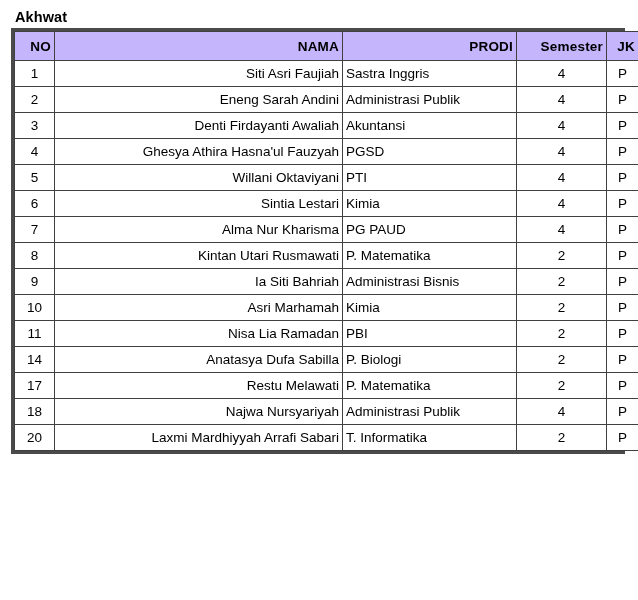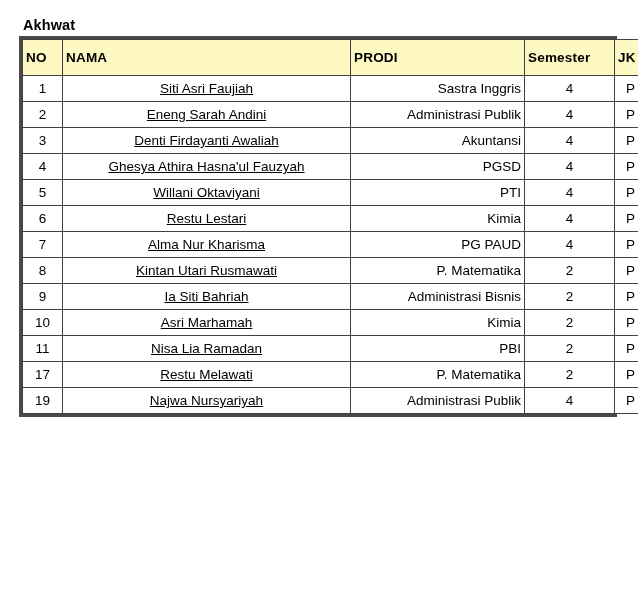--- a/index.html
+++ b/index.html
@@ -12,21 +12,21 @@
     width: 638px;
     height: 600px;
     font-family: "Liberation Sans", "DejaVu Sans", sans-serif;
     overflow: hidden;
   }
   .sheet {
     position: relative;
     width: 638px;
     height: 600px;
     box-sizing: border-box;
-    padding: 16px;
+    padding: 8px;
     background: #ffffff;
   }
   .title {
     font-size: 14.5px;
     font-weight: bold;
     color: #000000;
     padding: 1px 0 3px 7px;
     line-height: 16px;
     letter-spacing: 0.1px;
     white-space: nowrap;
@@ -57,37 +57,36 @@
     font-size: 13.5px;
     color: #000000;
     height: 26px;
     line-height: 15px;
     padding: 0 3px;
     box-sizing: border-box;
     overflow: hidden;
     white-space: nowrap;
   }
   table.roster thead th {
-    background: #fef9c3;
+    background: #c4b5fd;
     font-weight: bold;
-    text-align: left;
-    height: 36px;
+    text-align: right;
+    height: 29px;
     letter-spacing: 0.2px;
   }
   td.col-no {
     text-align: center;
     font-weight: normal;
   }
   td.col-nama {
-    text-align: center;
+    text-align: right;
     padding-left: 7px;
-    text-decoration: underline;
   }
   td.col-prodi {
-    text-align: right;
+    text-align: left;
   }
   td.col-sem {
     text-align: center;
   }
   td.col-jk {
     text-align: center;
   }
 </style>
 </head>
 <body>
@@ -145,21 +144,21 @@
           </tr>
           <tr>
             <td class="col-no">5</td>
             <td class="col-nama">Willani Oktaviyani</td>
             <td class="col-prodi">PTI</td>
             <td class="col-sem">4</td>
             <td class="col-jk">P</td>
           </tr>
           <tr>
             <td class="col-no">6</td>
-            <td class="col-nama">Restu Lestari</td>
+            <td class="col-nama">Sintia Lestari</td>
             <td class="col-prodi">Kimia</td>
             <td class="col-sem">4</td>
             <td class="col-jk">P</td>
           </tr>
           <tr>
             <td class="col-no">7</td>
             <td class="col-nama">Alma Nur Kharisma</td>
             <td class="col-prodi">PG PAUD</td>
             <td class="col-sem">4</td>
             <td class="col-jk">P</td>
@@ -186,30 +185,44 @@
             <td class="col-jk">P</td>
           </tr>
           <tr>
             <td class="col-no">11</td>
             <td class="col-nama">Nisa Lia Ramadan</td>
             <td class="col-prodi">PBI</td>
             <td class="col-sem">2</td>
             <td class="col-jk">P</td>
           </tr>
           <tr>
+            <td class="col-no">14</td>
+            <td class="col-nama">Anatasya Dufa Sabilla</td>
+            <td class="col-prodi">P. Biologi</td>
+            <td class="col-sem">2</td>
+            <td class="col-jk">P</td>
+          </tr>
+          <tr>
             <td class="col-no">17</td>
             <td class="col-nama">Restu Melawati</td>
             <td class="col-prodi">P. Matematika</td>
             <td class="col-sem">2</td>
             <td class="col-jk">P</td>
           </tr>
           <tr>
-            <td class="col-no">19</td>
+            <td class="col-no">18</td>
             <td class="col-nama">Najwa Nursyariyah</td>
             <td class="col-prodi">Administrasi Publik</td>
             <td class="col-sem">4</td>
+            <td class="col-jk">P</td>
+          </tr>
+          <tr>
+            <td class="col-no">20</td>
+            <td class="col-nama">Laxmi Mardhiyyah Arrafi Sabari</td>
+            <td class="col-prodi">T. Informatika</td>
+            <td class="col-sem">2</td>
             <td class="col-jk">P</td>
           </tr>
         </tbody>
     </table>
   </div>
 
 </div>
 
 </body></html>

